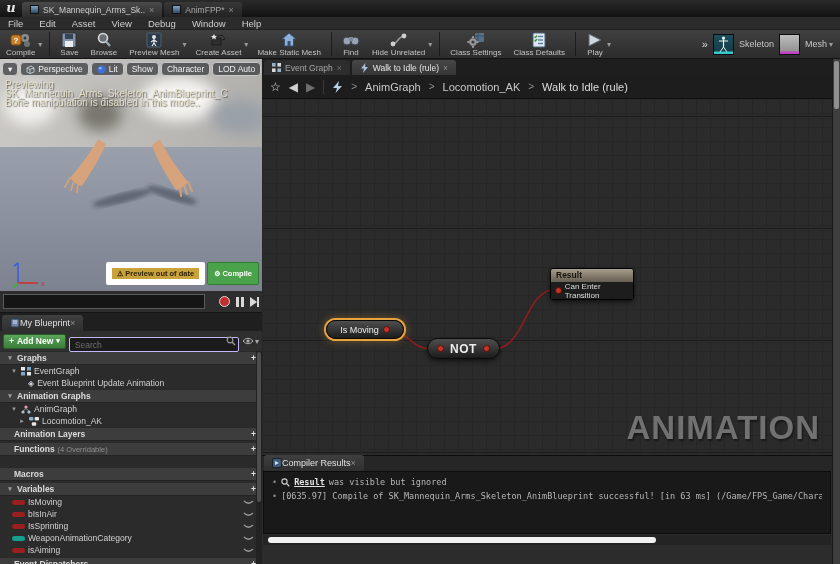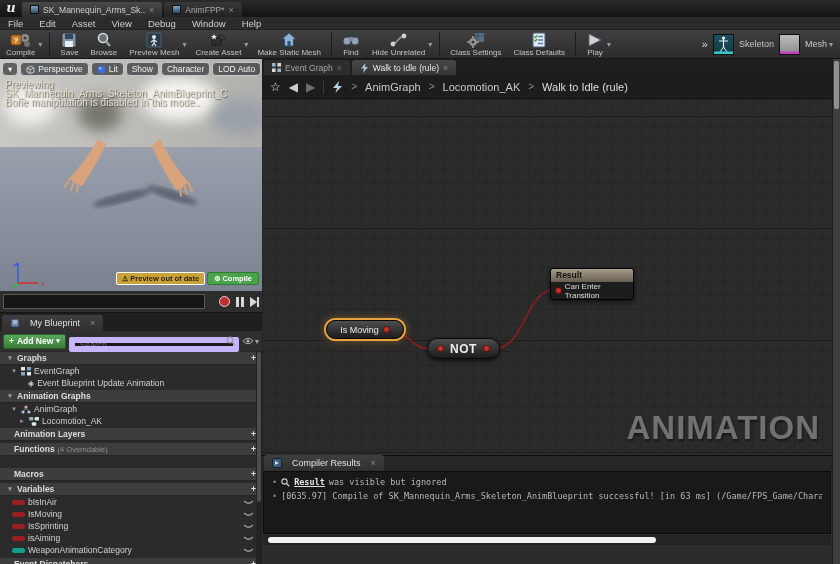--- a/index.html
+++ b/index.html
@@ -40,39 +40,39 @@
 
   
   #viewport { position:absolute; left:0; top:0; width:262px; height:232px; overflow:hidden; background:#868c99; }
   .photo { position:absolute; left:0; top:0; width:262px; height:88px; background:linear-gradient(100deg,#cbc9c5,#b0afac); overflow:hidden; }
   .blob { position:absolute; border-radius:50%; filter:blur(7px); }
   .floor { position:absolute; left:0; top:88px; width:262px; height:144px; background:linear-gradient(#999fab,#7c8290); }
   .vp-toolbar { position:absolute; left:2px; top:3px; display:flex; gap:2px; z-index:5; }
   .vp-btn { display:flex; align-items:center; gap:3px; background:rgba(52,54,58,.72); border:1px solid #c9c9c9; border-radius:4px; color:#f0f0f0; font-size:8.5px; padding:1px 5px; height:14px; white-space:nowrap; }
   .vp-msg { position:absolute; left:5px; top:21px; z-index:5; font-size:10px; color:#e3ddc8; text-shadow:1px 1px 1px rgba(0,0,0,.5); line-height:9px; }
   .vp-bottom { position:absolute; right:3px; bottom:6px; display:flex; gap:2px; z-index:5; }
-  .warn-btn { background:#c9a23a; border:1px solid #ffffff; color:#2e2408; font-size:7.5px; font-weight:bold; padding:1px 5px; border-radius:2px; display:flex; align-items:center; gap:2px; }
+  .warn-btn { background:#c9a23a; border:6px solid #ffffff; color:#2e2408; font-size:7.5px; font-weight:bold; padding:1px 5px; border-radius:2px; display:flex; align-items:center; gap:2px; }
   .green-btn { background:#4aa34a; border:1px solid #2e7d32; color:#fff; font-size:7.5px; font-weight:bold; padding:1px 6px; border-radius:2px; display:flex; align-items:center; gap:2px; }
 
   
   #timeline { position:absolute; left:0; top:232px; width:262px; height:22px; background:#2d2d2d; border-bottom:1px solid #151515; }
   .scrub { position:absolute; left:3px; top:3px; width:202px; height:15px; background:#151515; border:1px solid #5a5a5a; }
   .tl-btns { position:absolute; right:3px; top:3px; display:flex; align-items:center; gap:6px; height:15px; }
   .rec { width:11px; height:11px; border-radius:50%; background:#c03030; border:1.5px solid #d8d8d8; }
   .pause { display:flex; gap:2px; } .pause div { width:3px; height:10px; background:#d8d8d8; }
   .stepf { display:flex; align-items:center; } .stepf .tri { width:0; height:0; border-left:7px solid #d8d8d8; border-top:5px solid transparent; border-bottom:5px solid transparent; } .stepf .bar { width:2px; height:10px; background:#d8d8d8; }
 
   
   #mybp { position:absolute; left:0; top:254px; width:262px; height:251px; background:#2a2a2a; }
   .panel-tabrow { height:18px; background:#1f1f1f; display:flex; align-items:flex-end; }
-  .panel-tab { height:16px; margin-left:2px; background:linear-gradient(#3f3f3f,#2f2f2f); border-radius:3px 3px 0 0; display:flex; align-items:center; gap:10px; padding:0 8px; font-size:9px; color:#e0e0e0; }
+  .panel-tab { height:16px; margin-left:2px; background:linear-gradient(#3f3f3f,#2f2f2f); border-radius:3px 3px 0 0; display:flex; align-items:center; gap:0; padding:0 8px; font-size:9px; color:#e0e0e0; }
   .mybp-toolbar { height:20px; display:flex; align-items:center; gap:3px; padding:0 3px; background:#2f2f2f; }
   .addnew { display:flex; align-items:center; gap:3px; background:linear-gradient(#5aa75a,#3a7d3a); border:1px solid #2a5c2a; border-radius:2px; color:#fff; font-size:8.5px; font-weight:bold; padding:1px 5px; height:15px; white-space:nowrap; }
   .searchbox { flex:1; position:relative; height:15px; }
-  .searchbox input { width:100%; height:15px; background:#1b1b1b; border:6px solid #c4b5fd; border-radius:2px; color:#bdbdbd; font-size:8.5px; padding:0 16px 0 5px; outline:none; font-family:"Liberation Sans",sans-serif; }
+  .searchbox input { width:100%; height:15px; background:#1b1b1b; border:1px solid #c4b5fd; border-radius:2px; color:#bdbdbd; font-size:8.5px; padding:0 16px 0 5px; outline:none; font-family:"Liberation Sans",sans-serif; }
   .searchbox input::placeholder { color:#6f6f6f; }
   .searchbox .mag { position:absolute; right:3px; top:2px; }
   .viewopts { display:flex; align-items:center; gap:1px; color:#a8a8a8; font-size:8px; }
   #bptree { position:relative; height:213px; overflow:hidden; }
   .sec-head { position:relative; height:13px; background:#3d3d3d; border-bottom:1px solid #242424; display:flex; align-items:center; font-size:8.5px; font-weight:bold; color:#dcdcdc; padding-left:6px; gap:3px; margin-top:1px; }
   .sec-head .plus { position:absolute; right:6px; font-weight:bold; color:#e0e0e0; }
   .sec-note { font-weight:normal; color:#8f8f8f; font-size:7.5px; }
   .tree-row { position:relative; height:12px; display:flex; align-items:center; font-size:8.5px; color:#d2d2d2; background:#2b2b2b; gap:3px; }
   .tw { color:#9a9a9a; font-size:7px; width:8px; text-align:center; }
   .pill { width:13px; height:5px; border-radius:3px; }
@@ -486,57 +486,57 @@
             <span class="plus">+</span>
           </div>
           <div class="sec-head" style="margin-top:2px;">
             <span class="tw">▾</span>
             <span>Variables</span>
             <span class="plus">+</span>
           </div>
 
           <div class="tree-row" style="padding-left:12px;">
             <span class="pill" style="background: rgb(154, 31, 31);"></span>
-            <span>bIsInAir</span>
+            <span>IsMoving</span>
             <span class="eyeclosed">
                 <svg width="11" height="7" viewBox="0 0 11 7">
                   <path d="M1,2 Q5.5,6.5 10,2" fill="none" stroke="#9a9a9a" stroke-width="1.2"></path>
                 </svg>
               </span>
           </div>
           <div class="tree-row" style="padding-left:12px;">
             <span class="pill" style="background: rgb(154, 31, 31);"></span>
-            <span>IsMoving</span>
+            <span>bIsInAir</span>
             <span class="eyeclosed">
                 <svg width="11" height="7" viewBox="0 0 11 7">
                   <path d="M1,2 Q5.5,6.5 10,2" fill="none" stroke="#9a9a9a" stroke-width="1.2"></path>
                 </svg>
               </span>
           </div>
           <div class="tree-row" style="padding-left:12px;">
             <span class="pill" style="background: rgb(154, 31, 31);"></span>
             <span>IsSprinting</span>
             <span class="eyeclosed">
                 <svg width="11" height="7" viewBox="0 0 11 7">
                   <path d="M1,2 Q5.5,6.5 10,2" fill="none" stroke="#9a9a9a" stroke-width="1.2"></path>
                 </svg>
               </span>
           </div>
           <div class="tree-row" style="padding-left:12px;">
-            <span class="pill" style="background: rgb(154, 31, 31);"></span>
-            <span>isAiming</span>
+            <span class="pill" style="background: rgb(21, 158, 140);"></span>
+            <span>WeaponAnimationCategory</span>
             <span class="eyeclosed">
                 <svg width="11" height="7" viewBox="0 0 11 7">
                   <path d="M1,2 Q5.5,6.5 10,2" fill="none" stroke="#9a9a9a" stroke-width="1.2"></path>
                 </svg>
               </span>
           </div>
           <div class="tree-row" style="padding-left:12px;">
-            <span class="pill" style="background: rgb(21, 158, 140);"></span>
-            <span>WeaponAnimationCategory</span>
+            <span class="pill" style="background: rgb(154, 31, 31);"></span>
+            <span>isAiming</span>
             <span class="eyeclosed">
                 <svg width="11" height="7" viewBox="0 0 11 7">
                   <path d="M1,2 Q5.5,6.5 10,2" fill="none" stroke="#9a9a9a" stroke-width="1.2"></path>
                 </svg>
               </span>
           </div>
 
           <div class="sec-head" style="margin-top:2px;">
             <span style="margin-left:8px;">Event Dispatchers</span>
             <span class="plus">+</span>

